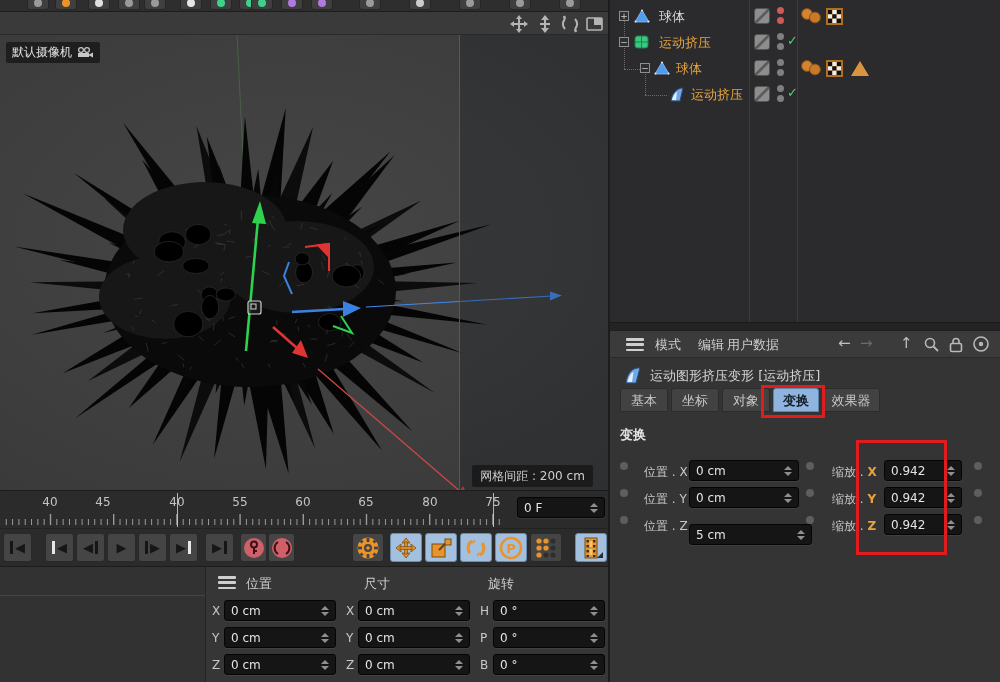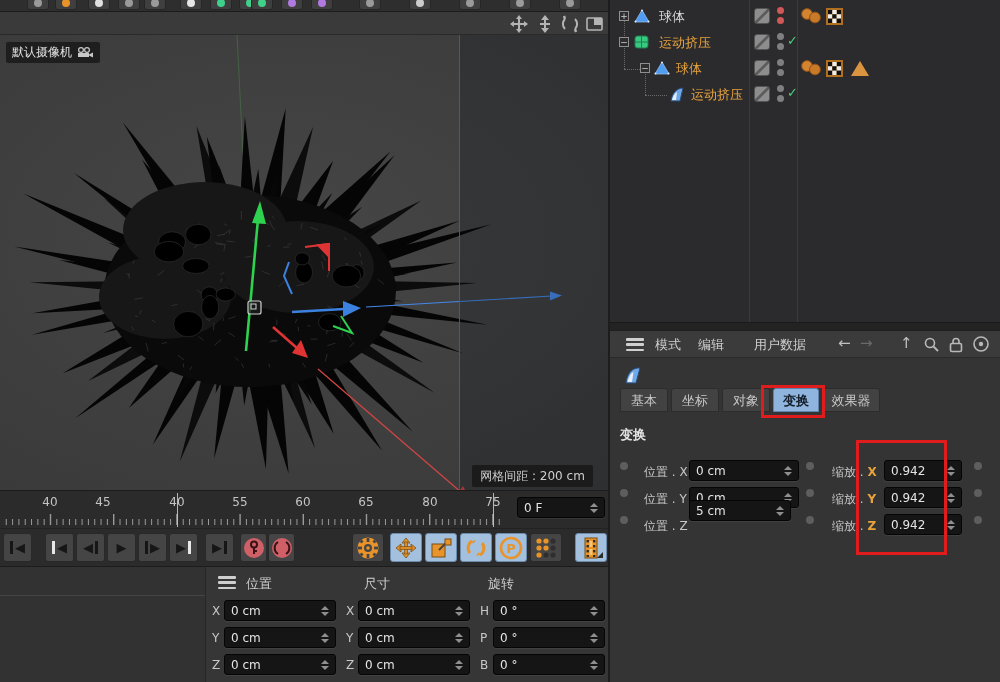--- a/index.html
+++ b/index.html
@@ -799,21 +799,21 @@
 
     <div class="am">
       <div class="am-menubar">
         <span class="burger" style="left:16px;top:7px">
             <i></i>
             <i></i>
             <i></i>
           </span>
         <span class="am-menu" style="left:45px">模式</span>
         <span class="am-menu" style="left:88px">编辑</span>
-        <span class="am-menu" style="left:144px">用户数据</span>
+        <span class="am-menu" style="left:117px">用户数据</span>
         <span class="am-arrow" style="left:228px">←</span>
         <span class="am-arrow" style="left:250px;color:#6a6a6a">→</span>
         <span class="am-arrow" style="left:290px">↑</span>
         <svg style="position:absolute;left:313px;top:5px" width="17" height="17">
             <circle cx="7" cy="7" r="4.5" fill="none" stroke="#b8b8b8" stroke-width="1.6"></circle>
             <line x1="10.5" y1="10.5" x2="15" y2="15" stroke="#b8b8b8" stroke-width="1.8"></line>
           </svg>
         <svg style="position:absolute;left:338px;top:5px" width="16" height="17">
             <rect x="2.5" y="7.5" width="11" height="8" rx="1.5" fill="none" stroke="#b8b8b8" stroke-width="1.6"></rect>
             <path d="M5,7.5 V5.5 a3,3 0 0 1 6,0 V7.5" fill="none" stroke="#b8b8b8" stroke-width="1.6"></path>
@@ -821,20 +821,21 @@
         <svg style="position:absolute;left:362px;top:4px" width="18" height="18">
             <circle cx="9" cy="9" r="7" fill="none" stroke="#b8b8b8" stroke-width="1.6"></circle>
             <circle cx="9" cy="9" r="2.2" fill="#b8b8b8"></circle>
           </svg>
       </div>
 
       <svg style="position:absolute;left:12px;top:33px" width="22" height="22">
           <path d="M4,19 C5,9 11,3 18,4 L14,19 Z" fill="#6fa8e8" stroke="#2a4a74"></path>
           <path d="M5.5,18 C6.5,13 9,9 11.5,8 L10,18 Z" fill="#e8eef8"></path>
         </svg>
+      <span class="am-title">运动图形挤压变形 [运动挤压]</span>
 
       <span class="tab" style="left:10px;width:48px">基本</span>
       <span class="tab" style="left:61px;width:48px">坐标</span>
       <span class="tab" style="left:112px;width:48px">对象</span>
       <span class="tab sel" style="left:163px;width:46px">变换</span>
       <span class="tab" style="left:212px;width:58px">效果器</span>
 
       <span class="am-section">变换</span>
 
       <span class="knob" style="left:10px;top:131px"></span>
@@ -872,21 +873,21 @@
           <span>0.942</span>
           <span class="spin">
             <b></b>
             <b class="dn"></b>
           </span>
         </div>
       <span class="knob" style="left:364px;top:158px"></span>
 
       <span class="knob" style="left:10px;top:185px"></span>
       <span class="am-lbl" style="left:34px;top:187px">位置 . Z</span>
-      <div class="fld" style="left:79px;top:169px;width:102px">
+      <div class="fld" style="left:79px;top:193px;width:123px">
           <span>5 cm</span>
           <span class="spin">
             <b></b>
             <b class="dn"></b>
           </span>
         </div>
       <span class="knob" style="left:196px;top:185px"></span>
       <span class="am-lbl" style="left:222px;top:187px"><span>缩放 .</span> <span class="ax">Z</span></span>
       <div class="fld" style="left:274px;top:183px;width:78px">
           <span>0.942</span>

